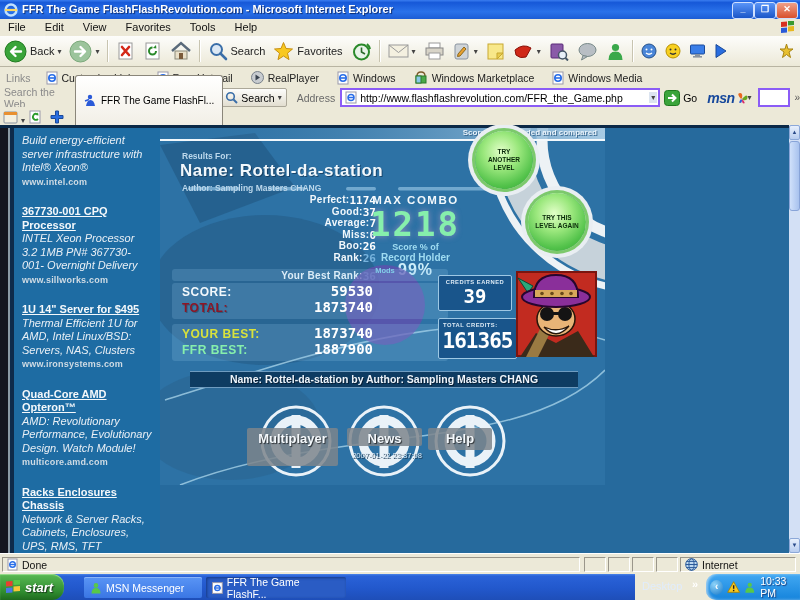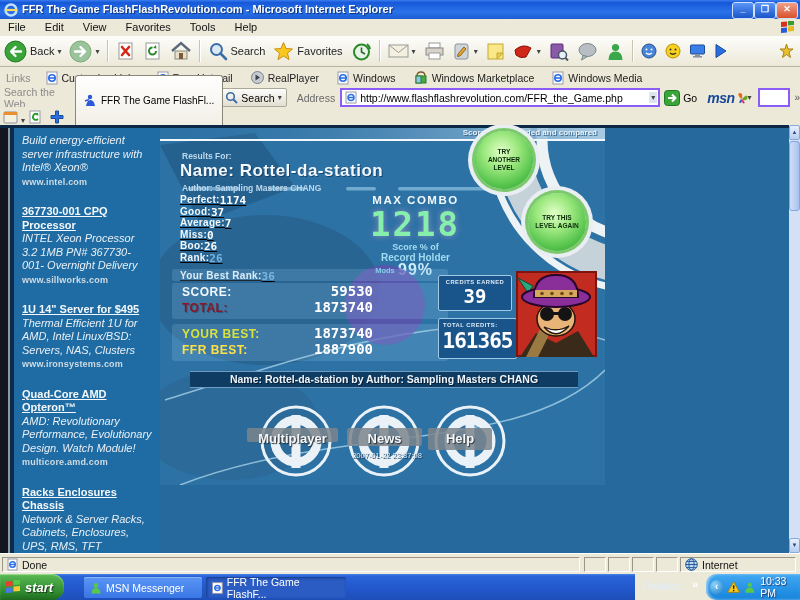--- a/index.html
+++ b/index.html
@@ -52,21 +52,21 @@
   .ad{margin-bottom:16px;}
   .ad .t{font-weight:bold;text-decoration:underline;color:#f4f8fb;}
   .ad .b{color:#e9eff5;font-style:italic;}
   .ad .u{font-size:9px;font-weight:bold;color:#cfdbe4;letter-spacing:.2px;margin-top:1px;}
   
   #flash{left:160px;top:125px;width:445px;height:360px;background:#2d72a5;overflow:hidden;}
   .f{position:absolute;}
   .gamefont{font-weight:bold;color:#f2f8fc;}
   .lcd{font-family:"DejaVu Sans Mono",monospace;font-weight:bold;color:#fff;}
   .band{background:rgba(140,195,230,0.22);border-radius:3px;}
-  .statrow{display:flex;justify-content:flex-start;height:11.5px;text-decoration:underline;}
+  .statrow{display:flex;justify-content:flex-end;height:11.5px;}
   .statrow .sl{font-size:10px;font-weight:bold;color:#f2f8fc;letter-spacing:.3px;}
   .statrow .sv{font-size:11px;font-family:"DejaVu Sans Mono",monospace;font-weight:bold;color:#fff;}
   .statrow.faded .sv{color:#77b3dd;}
   .greenbtn{border-radius:50%;width:58px;height:58px;box-sizing:border-box;display:flex;align-items:center;
     justify-content:center;text-align:center;padding:7px;
     background:radial-gradient(circle at 45% 35%, #e2ffc8 0%, #9ce87e 35%, #52c24a 70%, #2f9a34 100%);
     box-shadow:0 0 0 3px #7cc96c,0 0 0 7px #e9eef2;
     font-size:6.5px;font-weight:bold;color:#0a2a0a;line-height:1.2;text-transform:uppercase;}
   .cbox{background:#19558b;border:1px solid #9ec8e4;border-radius:2px;box-sizing:border-box;overflow:hidden;}
   .cbox .cl{font-size:5.8px;font-weight:bold;color:#dceaf5;letter-spacing:.5px;text-align:center;padding-top:3px;}
@@ -520,21 +520,21 @@
     <div class="f band" style="left:12px;top:144px;width:276px;height:12px"></div>
     <div class="f band" style="left:12px;top:158px;width:276px;height:36px"></div>
     <div class="f gamefont" style="left:22px;top:160px;font-size:12px;letter-spacing:.5px">SCORE:</div>
     <div class="f lcd" style="left:88px;top:158px;width:125px;text-align:right;font-size:14px">59530</div>
     <div class="f gamefont" style="left:22px;top:176px;font-size:12px;letter-spacing:.5px;color:#8c1626;text-shadow:1px 1px 0 rgba(0,0,0,.25)">TOTAL:</div>
     <div class="f lcd" style="left:88px;top:174px;width:125px;text-align:right;font-size:14px">1873740</div>
 
     <div class="f band" style="left:12px;top:199px;width:276px;height:37px"></div>
     <div class="f gamefont" style="left:22px;top:202px;font-size:12px;letter-spacing:.5px;color:#d8e23c">YOUR BEST:</div>
     <div class="f lcd" style="left:88px;top:200px;width:125px;text-align:right;font-size:14px">1873740</div>
-    <div class="f gamefont" style="left:22px;top:218px;font-size:12px;letter-spacing:.5px;color:#fde047">FFR BEST:</div>
+    <div class="f gamefont" style="left:22px;top:218px;font-size:12px;letter-spacing:.5px;color:#86efac">FFR BEST:</div>
     <div class="f lcd" style="left:88px;top:216px;width:125px;text-align:right;font-size:14px">1887900</div>
 
     <div class="f cbox" style="left:278px;top:150px;width:74px;height:36px">
       <div class="cl">CREDITS EARNED</div>
       <div class="cv" style="font-size:19px;line-height:22px">39</div>
     </div>
     <div class="f cbox" style="left:278px;top:193px;width:79px;height:41px">
       <div class="cl" style="text-align:left;padding-left:4px">TOTAL CREDITS:</div>
       <div class="cv" style="font-size:21px;line-height:26px;letter-spacing:-1px">161365</div>
     </div>
@@ -557,21 +557,21 @@
         <circle cx="36" cy="22.5" r="1.8" fill="#6a4a1a"></circle>
         <circle cx="46" cy="22.5" r="1.8" fill="#6a4a1a"></circle>
         <circle cx="55" cy="22.5" r="1.8" fill="#6a4a1a"></circle>
     </svg>
 
     <div class="f" style="left:30px;top:246px;width:388px;height:15px;background:#0e3c62;border-top:1px solid #6f9cc0;border-bottom:1px solid #6f9cc0;text-align:center;line-height:15px;font-size:10.5px;font-weight:bold;color:#eef4fa;text-shadow:1px 1px 0 #081f35">Name: Rottel-da-station by Author: Sampling Masters CHANG</div>
 
     <div class="f greenbtn" style="left:315px;top:6px">TRY ANOTHER LEVEL</div>
     <div class="f greenbtn" style="left:368px;top:68px">TRY THIS LEVEL AGAIN</div>
 
-    <div class="f navlabel" style="left:87px;top:303px;width:91px;height:14px">Multiplayer</div>
+    <div class="f navlabel" style="left:87px;top:303px;width:91px;height:38px">Multiplayer</div>
     <div class="f navlabel" style="left:187px;top:303px;width:75px;height:18px">News</div>
     <div class="f navlabel" style="left:268px;top:303px;width:64px;height:22px">Help</div>
     <div class="f" style="left:172px;top:326px;width:110px;text-align:center;font-size:7.5px;font-weight:normal;color:#d8e8f4;text-shadow:1px 1px 0 #1c3a55">2007-01-22 23:37:08</div>
   </div>
 
   <div class="abs" id="scrollbar">
     <div class="sarrow" style="top:0">▲</div>
     <div id="sthumb"></div>
     <div class="sarrow" style="bottom:0">▼</div>
   </div>

